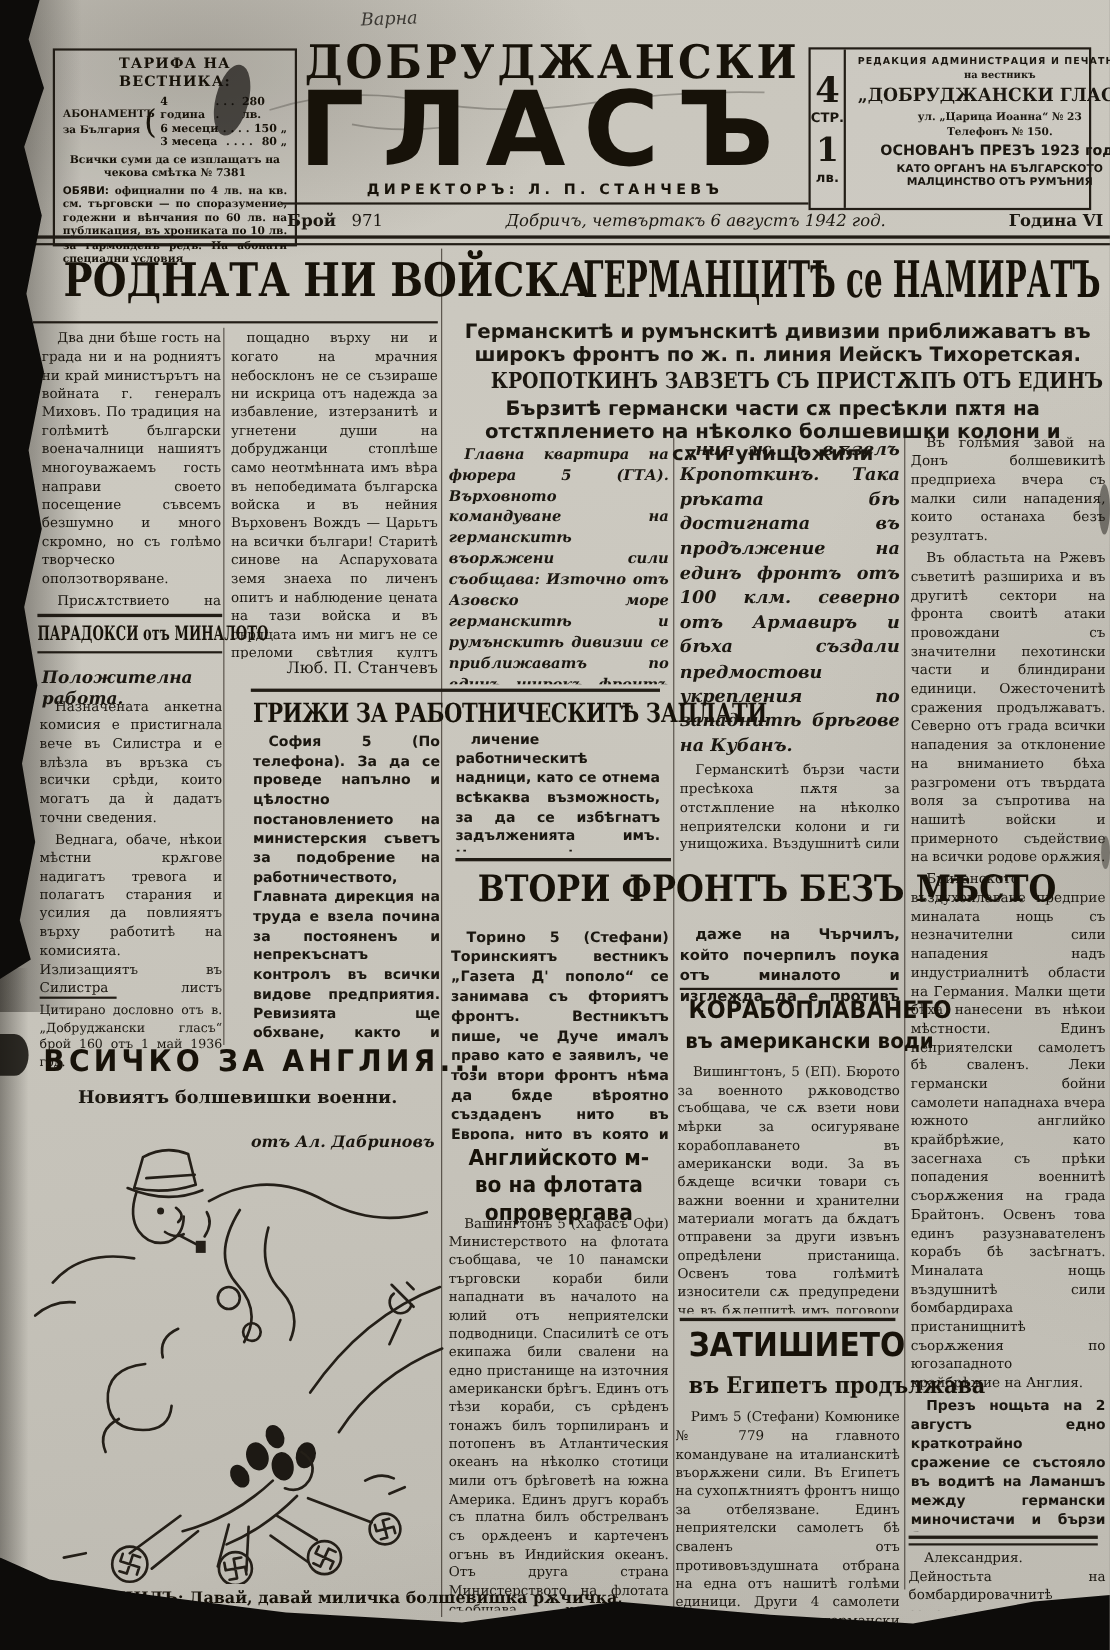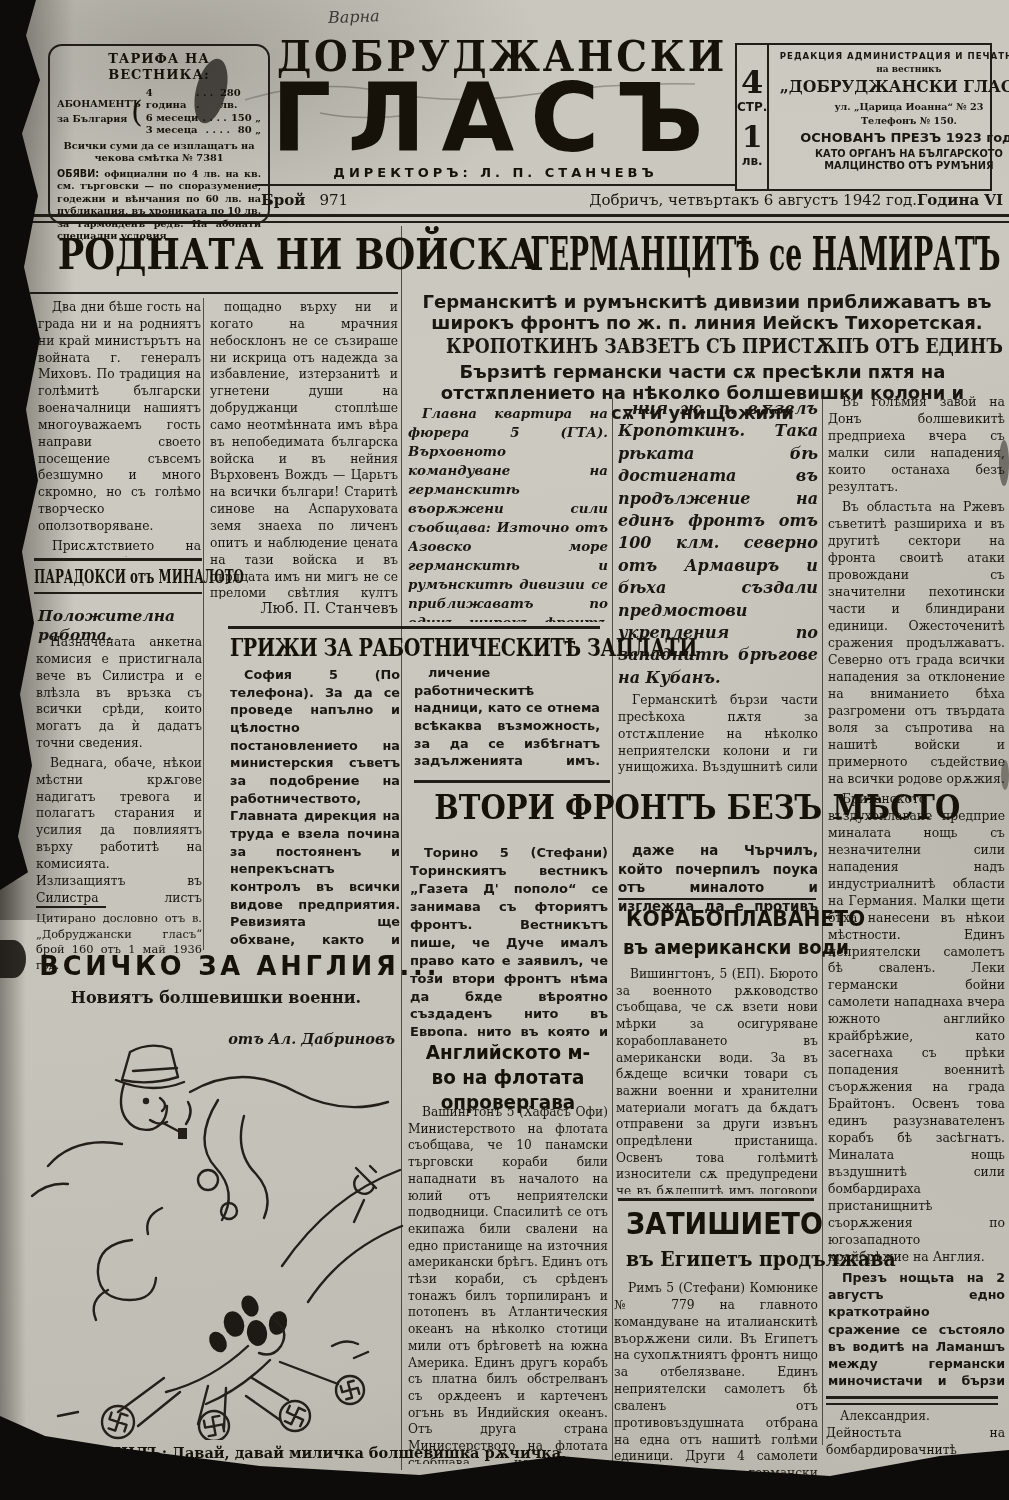--- a/index.html
+++ b/index.html
@@ -50,21 +50,21 @@
 </head>
 <body>
 
 <div class="page">
 
   <div class="abs" style="left:328px;top:6px;width:120px;font-size:16px;font-style:italic;color:#3b3833;transform:rotate(-2deg);">Варна</div>
   <svg class="abs" style="left:225px;top:55px;" width="530" height="70" viewBox="0 0 530 70">
     <path d="M20,45 q70,-22 140,-8 t150,2 t160,-10 M95,58 q40,8 90,2" stroke="rgba(55,52,46,.35)" stroke-width="1.6" fill="none"></path>
   </svg>
 
-  <div class="abs box tariff ink" style="left:48px;top:44px;width:204px;height:166px;border-radius:14px;">
+  <div class="abs box tariff ink" style="left:48px;top:44px;width:204px;height:166px;">
     <div class="t-title">ТАРИФА НА ВЕСТНИКА:</div>
     <div class="t-sub">
       <div class="t-labels">
         <div>АБОНАМЕНТЪ</div>
         <div>за България</div>
       </div>
       <div class="t-paren">(</div>
       <div class="t-rows">
         <div class="t-row">
             <span>4 година</span>
@@ -108,21 +108,21 @@
       <div style="font-size:9.6px;margin-top:2px;">Телефонъ № 150.</div>
       <div class="sansbold" style="font-size:13px;margin-top:3px;">ОСНОВАНЪ ПРЕЗЪ 1923 год.</div>
       <div class="sansbold" style="font-size:9.8px;line-height:1.2;margin-top:2px;">КАТО ОРГАНЪ НА БЪЛГАРСКОТО МАЛЦИНСТВО ОТЪ РУМЪНИЯ</div>
     </div>
   </div>
 
   <div class="abs rule2" style="left:255px;top:184px;width:480px;"></div>
   <div class="abs" style="left:255px;top:187px;width:750px;height:26px;display:flex;align-items:center;font-size:15px;">
     <span class="display" style="margin-left:6px;">Брой</span>
     <span style="margin-left:14px;">971</span>
-    <span style="flex:1;text-align:right;">Добричъ, четвъртакъ 6 августъ 1942 год.</span>
+    <span style="flex:1;text-align:center;font-style:italic;">Добричъ, четвъртакъ 6 августъ 1942 год.</span>
     <span class="display" style="margin-right:2px;">Година VI</span>
   </div>
   <div class="abs dbl" style="left:0;top:214px;width:1009px;"></div>
 
   <div class="abs vline" style="left:401px;top:226px;height:1244px;"></div>
   <div class="abs vline" style="left:203px;top:298px;height:652px;"></div>
   <div class="abs vline" style="left:612px;top:398px;height:1082px;"></div>
   <div class="abs vline" style="left:822px;top:392px;height:1053px;"></div>
 
   <div class="abs display nowrap ink ctr" style="left:28px;top:230px;width:372px;font-size:42px;transform:scaleX(.84);transform-origin:center;line-height:1.2;">РОДНАТА НИ ВОЙСКА</div>

